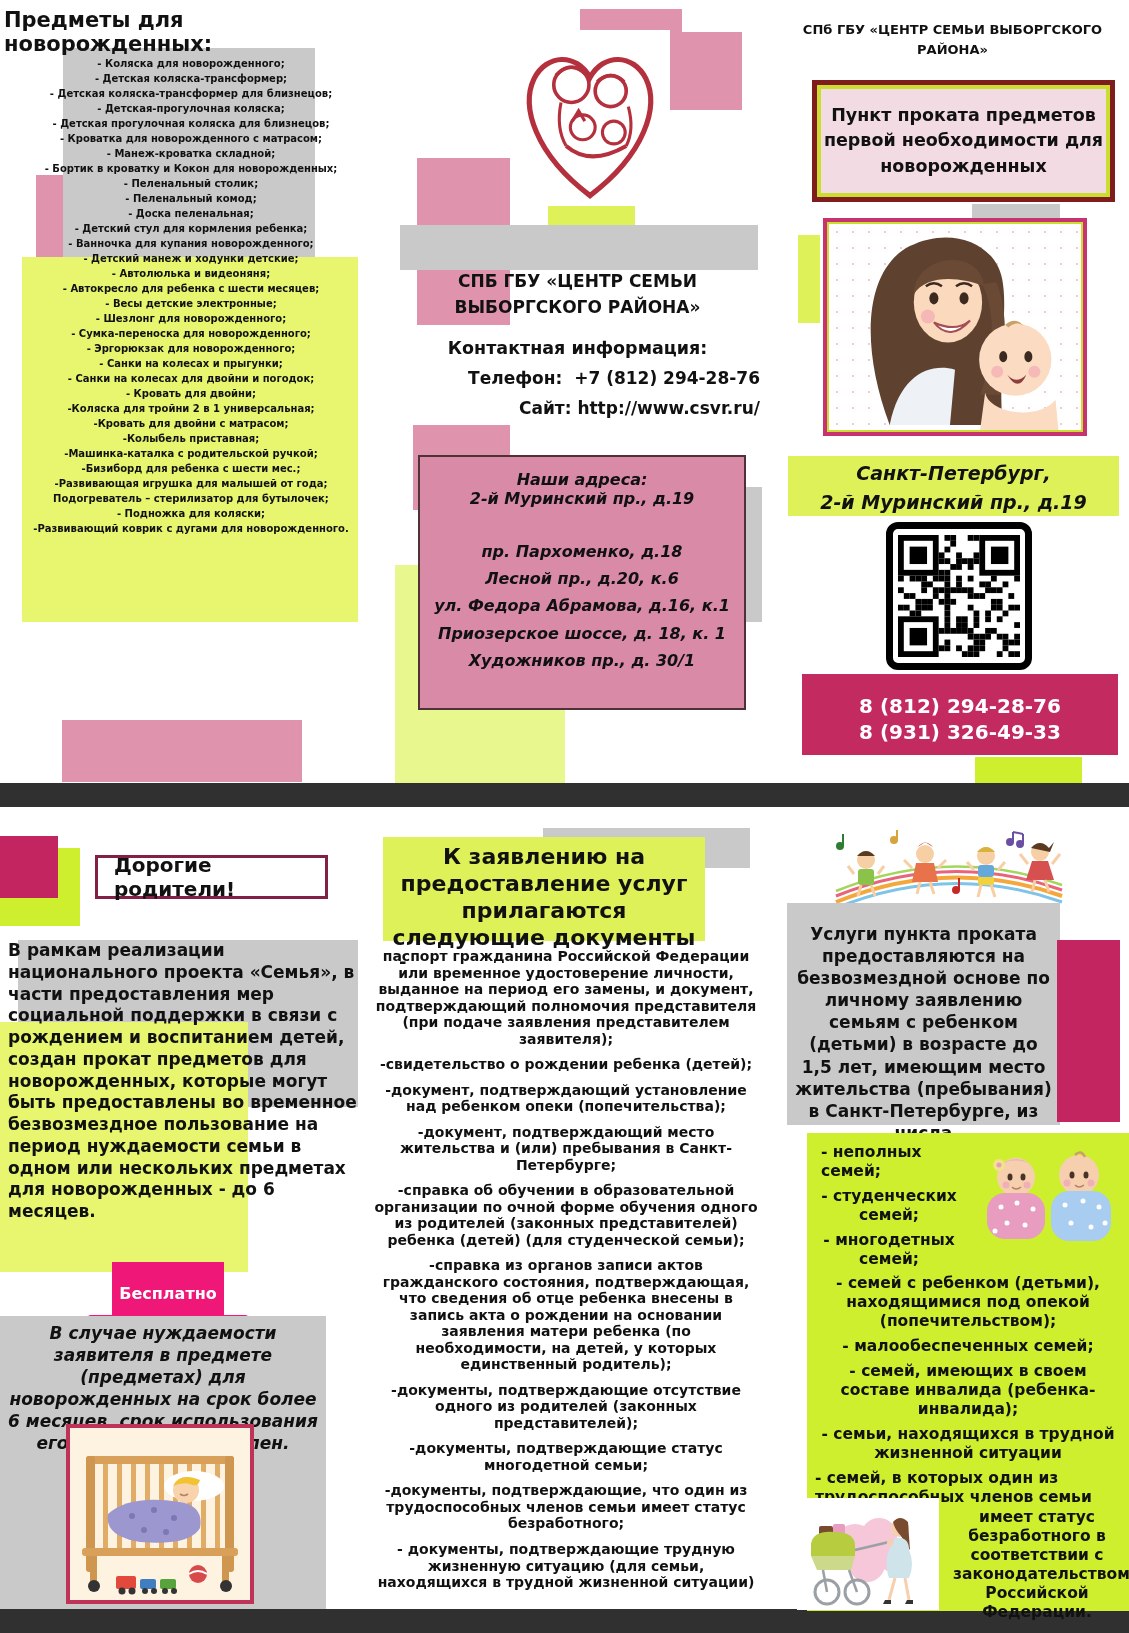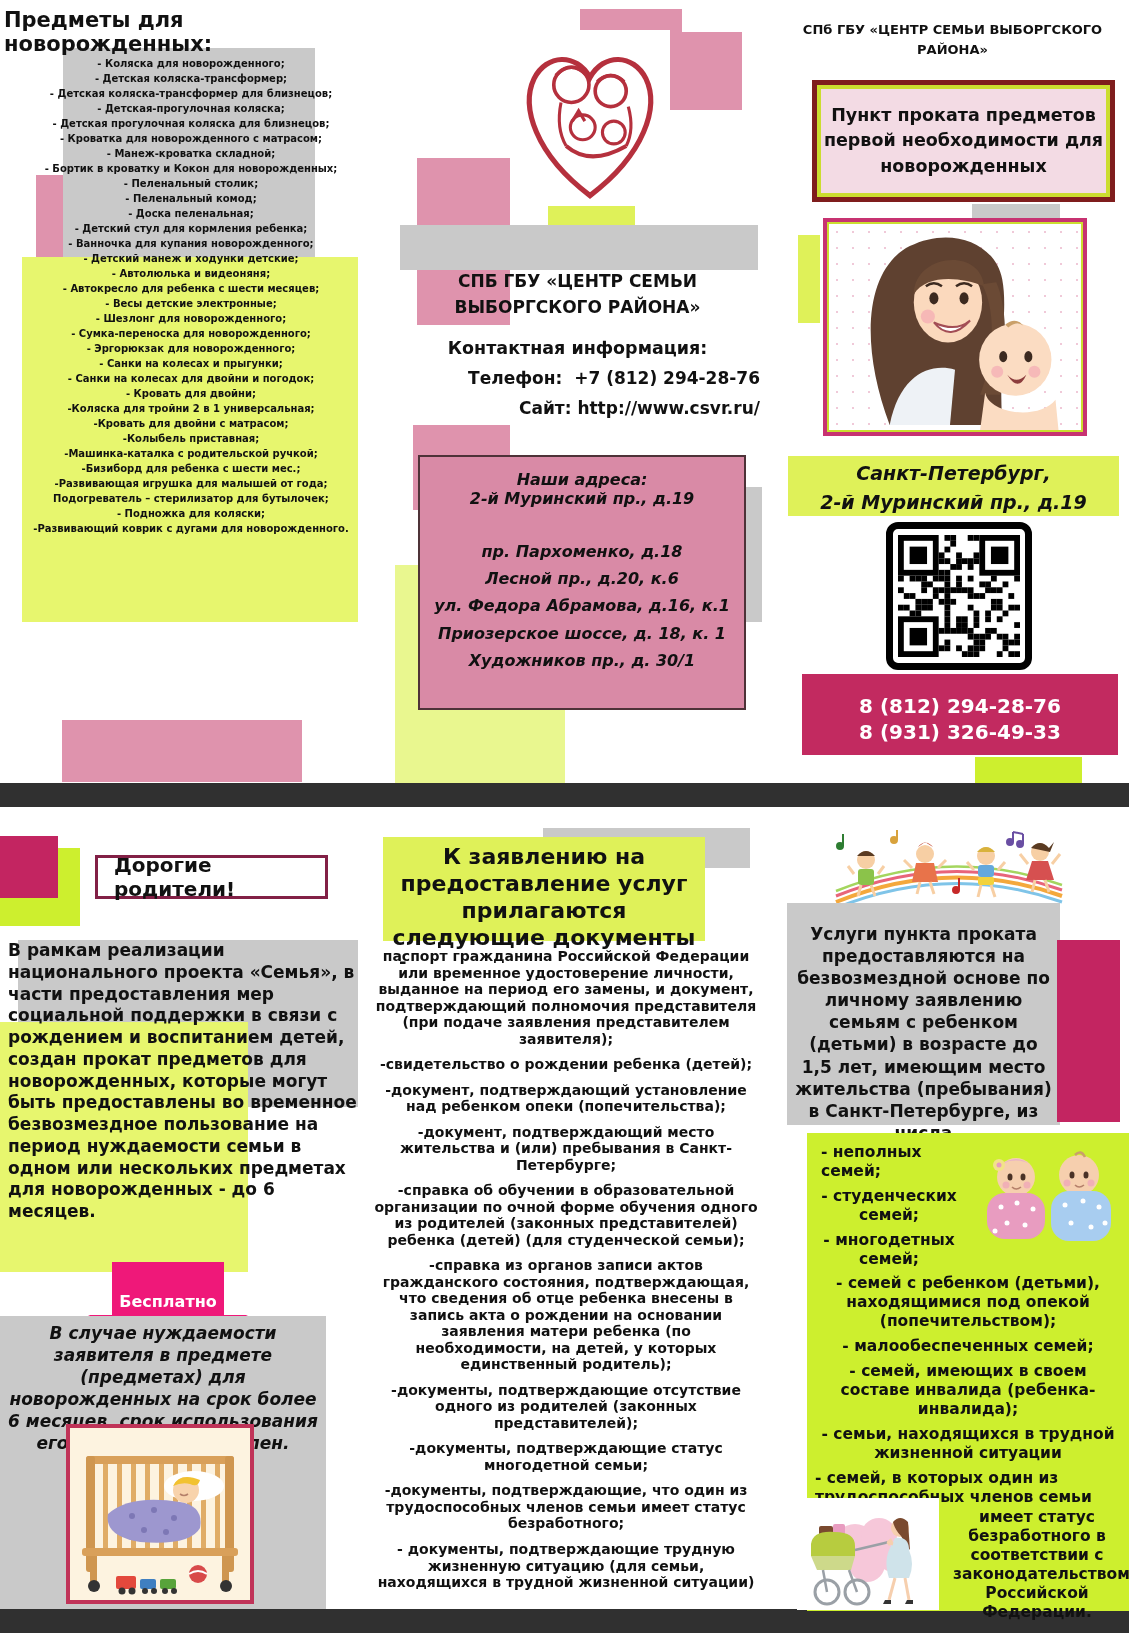--- a/index.html
+++ b/index.html
@@ -45,21 +45,21 @@
     font-weight:bold;font-style:italic;font-size:19px;line-height:1.5;padding-top:3px;box-sizing:border-box;}
   .qr{left:886px;top:522px;width:146px;height:148px;background:#fff;border:7px solid #000;border-radius:12px;box-sizing:border-box;padding:5px;}
   .phone-box{left:802px;top:674px;width:316px;height:81px;background:#c22a60;box-sizing:border-box;padding-top:19px;
     text-align:center;color:#fff;font-weight:bold;font-size:20px;line-height:1.32;}
 
   
   .greet-box{left:95px;top:855px;width:233px;height:44px;background:#fff;border:3px solid #822046;box-sizing:border-box;
     display:flex;align-items:center;justify-content:center;font-weight:bold;font-size:20px;padding-left:16px;}
   .bl-intro{left:8px;top:906px;width:354px;font-weight:bold;font-size:17px;line-height:1.28;margin-top:34px;}
   .arrow-shaft{left:112px;top:1262px;width:112px;height:53px;background:#ef1879;
-    display:flex;align-items:flex-end;justify-content:center;color:#fff;font-weight:bold;font-size:16px;padding-bottom:4px;box-sizing:border-box;}
+    display:flex;align-items:flex-end;justify-content:center;color:#fff;font-weight:bold;font-size:16px;padding-bottom:12px;box-sizing:border-box;}
   .arrow-head{left:88px;top:1315px;width:0;height:0;border-left:80px solid transparent;border-right:80px solid transparent;border-top:38px solid #ef1879;}
   .bl-note{left:4px;top:1322px;width:318px;text-align:center;font-weight:bold;font-style:italic;font-size:17px;line-height:1.3;}
   .crib-box{left:66px;top:1424px;width:188px;height:180px;border:4px solid #c03358;box-sizing:border-box;background:#fdf3e0;}
 
   
   .bm-header{left:383px;top:837px;width:322px;height:104px;background:#dff159;box-sizing:border-box;padding-top:6px;}
   .bm-header-title{text-align:center;font-weight:bold;font-size:22px;line-height:1.23;}
   .bm-dash{font-weight:bold;font-size:18px;padding-left:16px;}
   .docs{left:374px;top:948px;width:384px;height:662px;text-align:center;font-weight:bold;font-size:14px;line-height:1.18;overflow:hidden;}
   .doc-item{margin-bottom:9px;}

